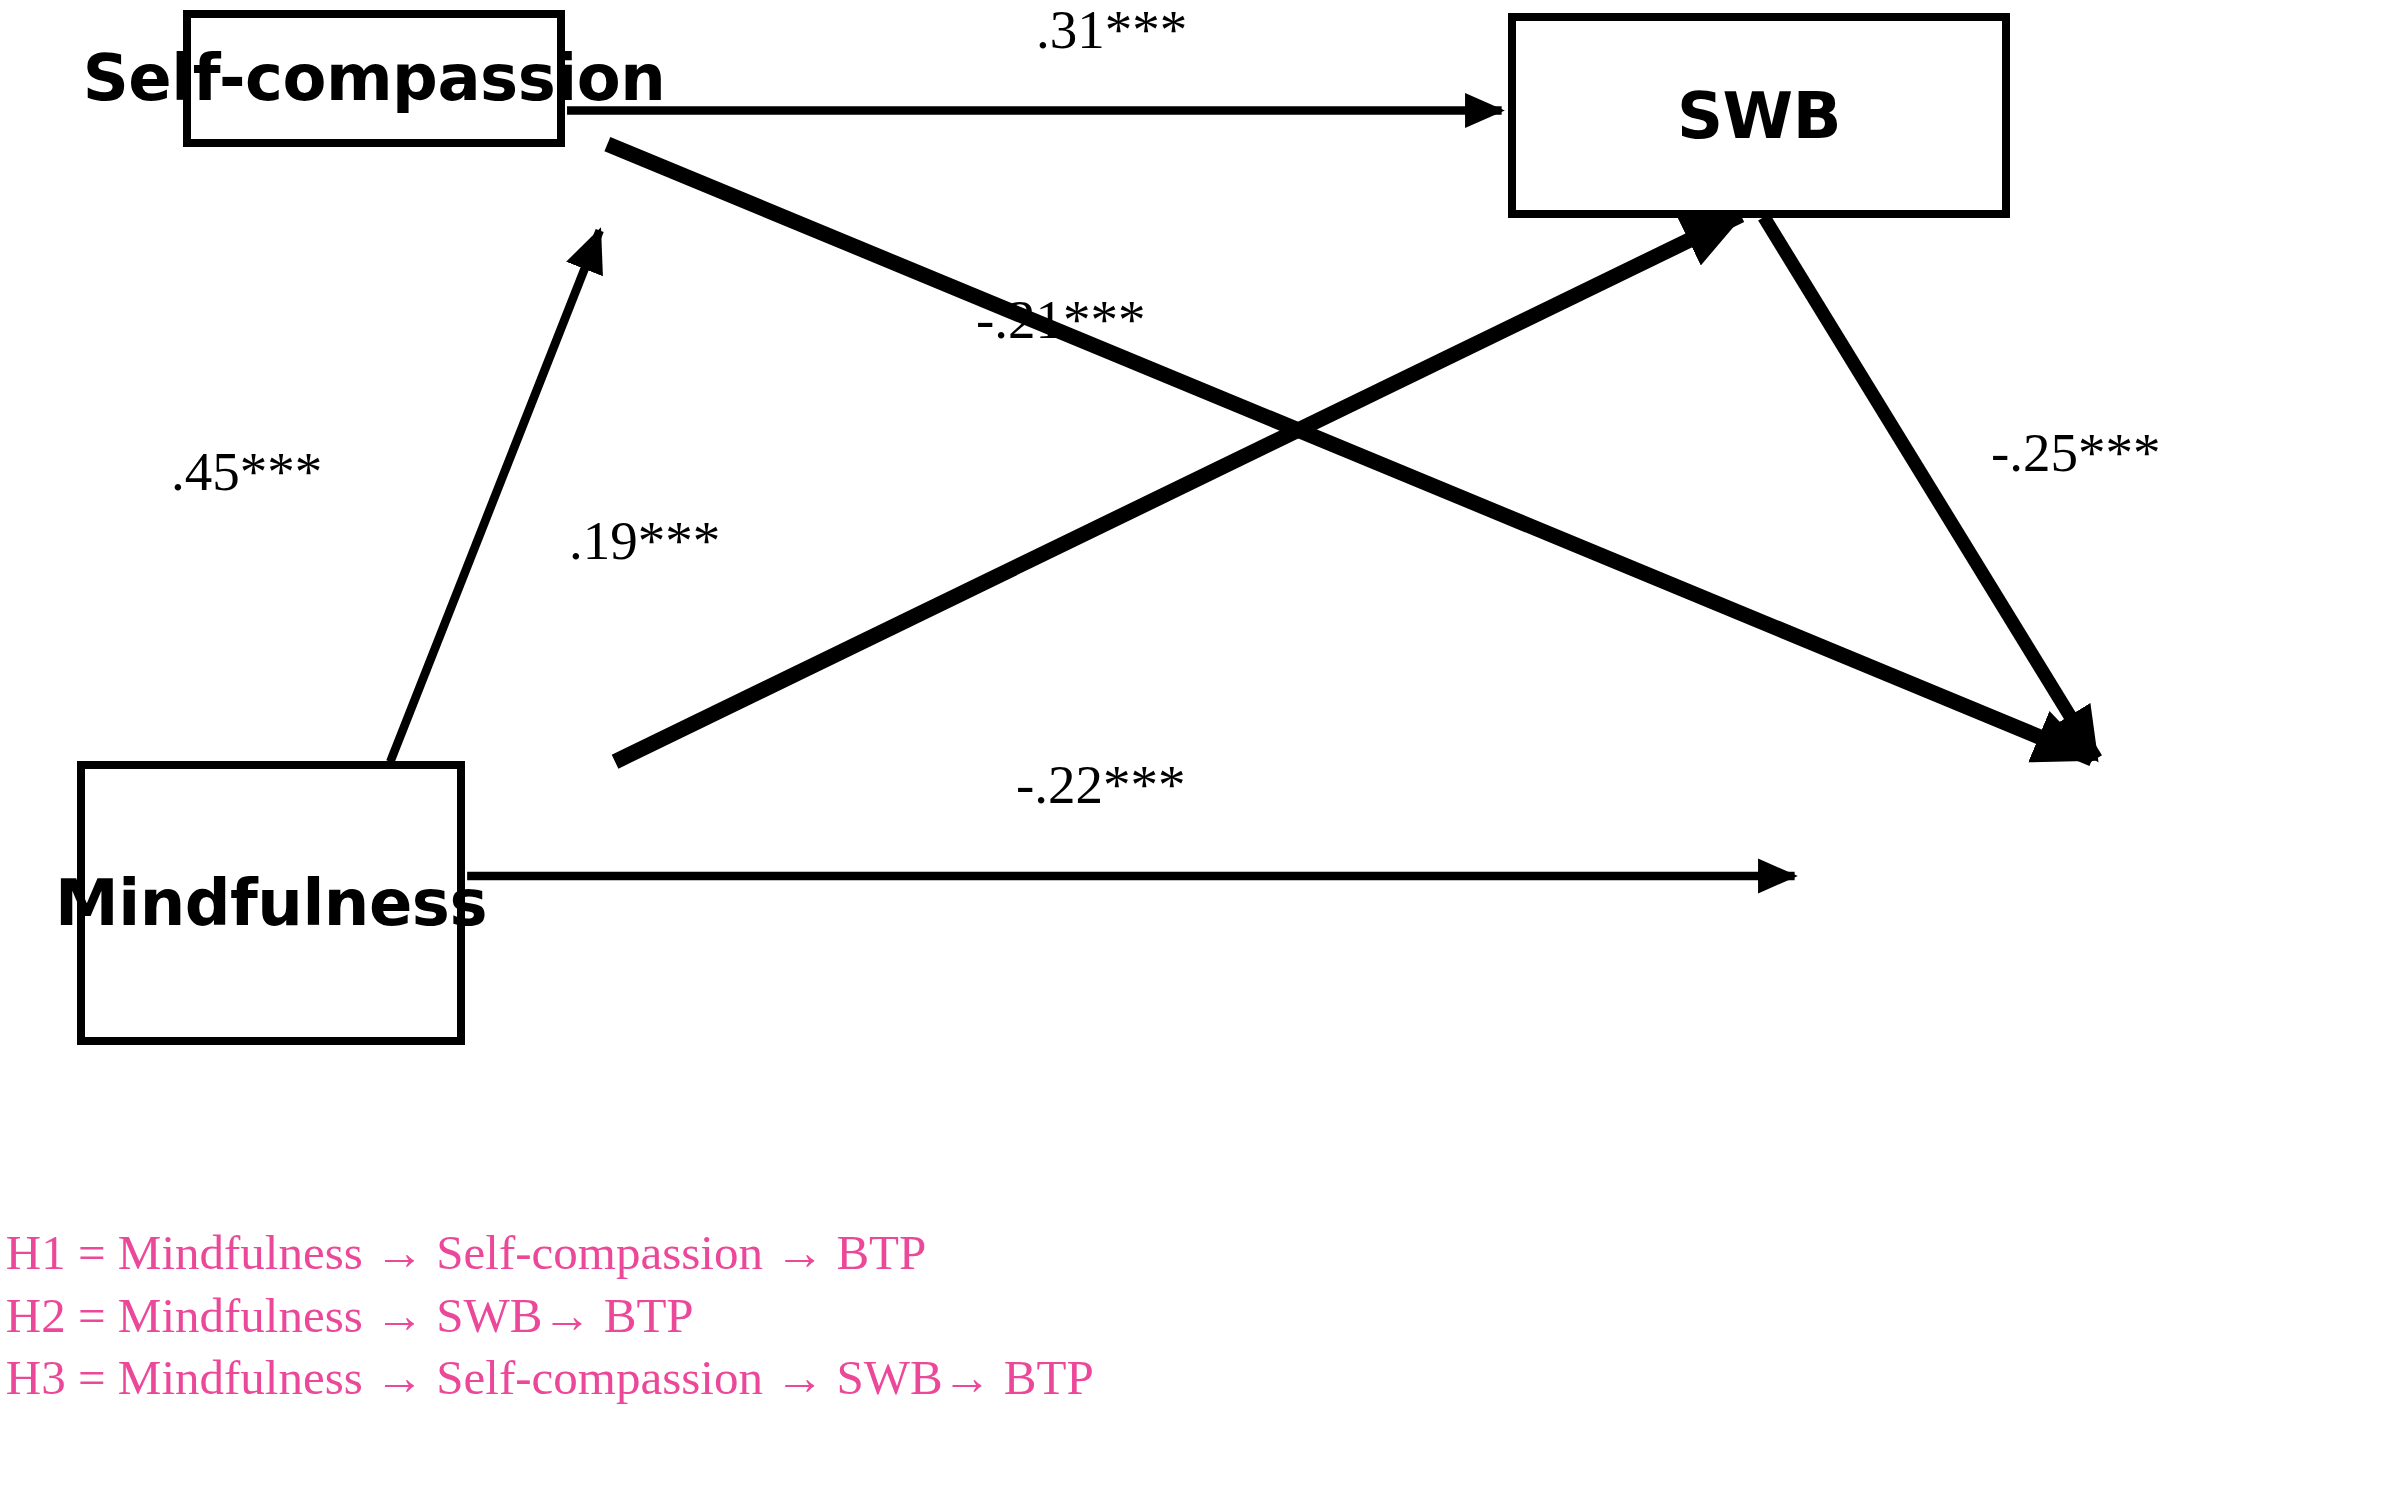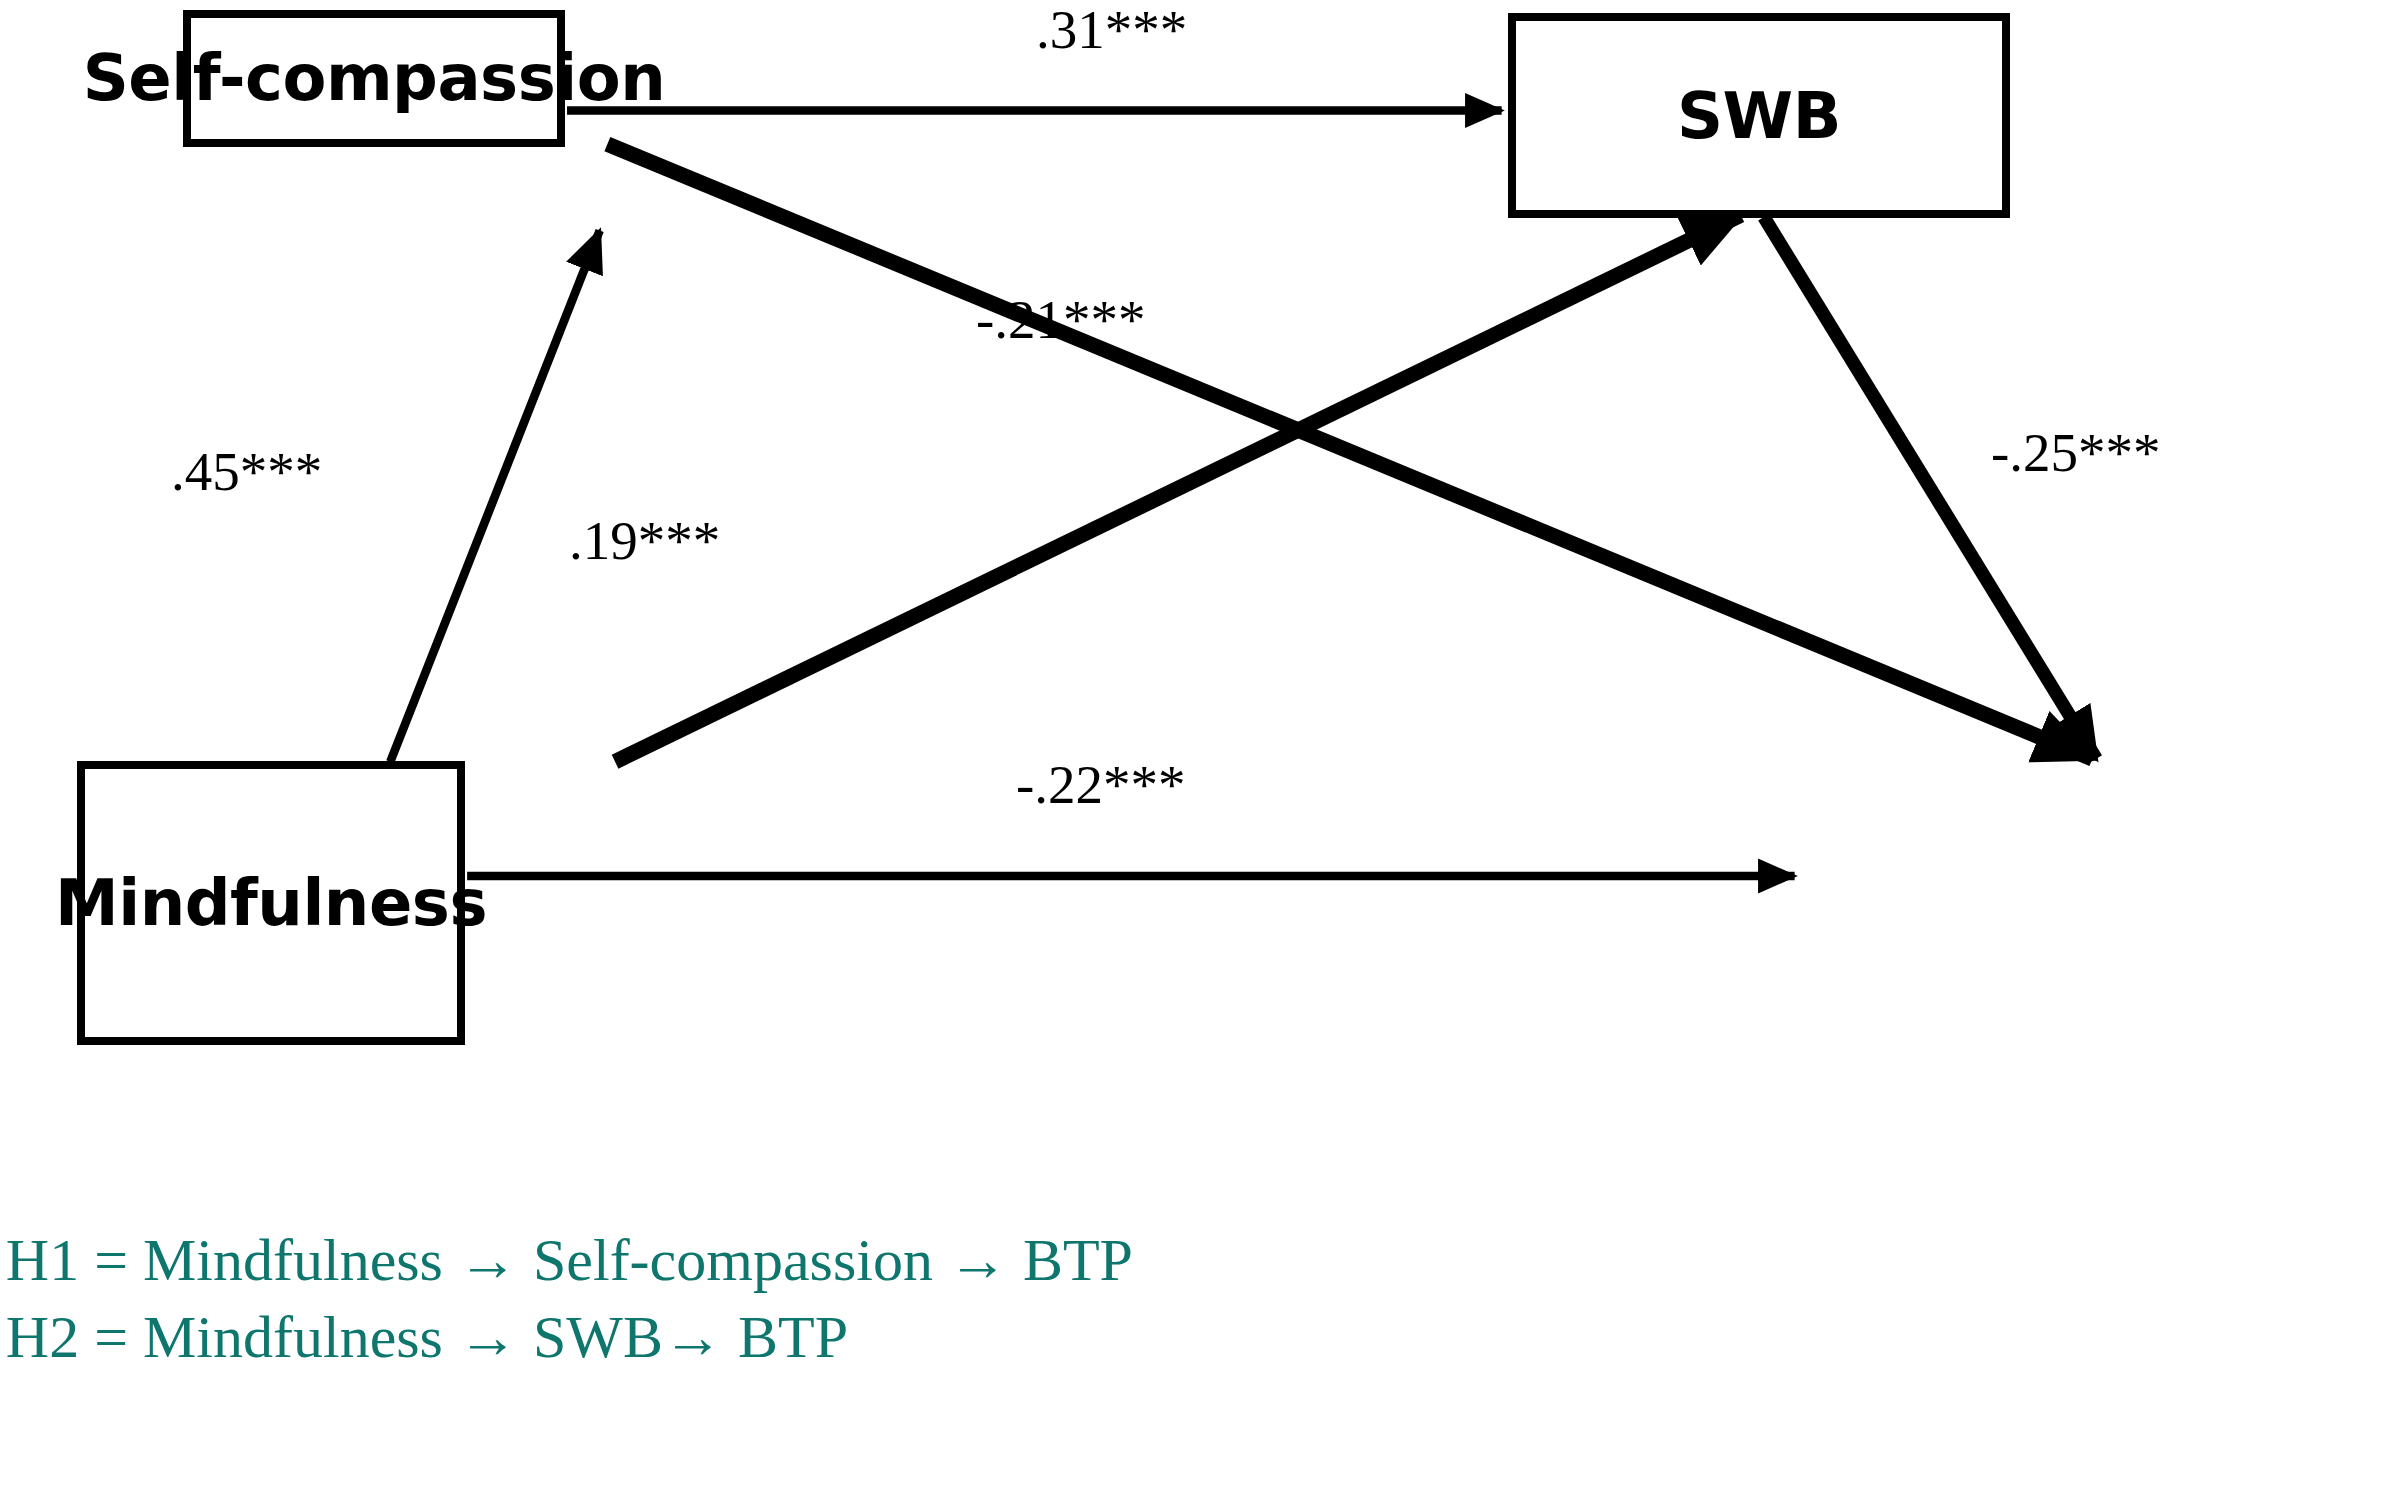--- a/index.html
+++ b/index.html
@@ -48,22 +48,22 @@
     line-height: 1;
   }
   #hypotheses {
     position: absolute;
     left: 5.8px;
     top: 1222px;
     width: 2306px;
   }
   .hyp-line {
     font-family: "Liberation Serif", "DejaVu Serif", serif;
-    font-size: 60px;
-    color: #0f766e;
+    font-size: 49px;
+    color: #ec4899;
     white-space: nowrap;
     line-height: 1.28;
   }
 
   
   #node-self-compassion { left: 183px;  top: 9.6px;   width: 382px; height: 137px; }
   #node-swb            { left: 1508px; top: 13px;   width: 502px; height: 205px; }
   #node-mindfulness    { left: 77px;   top: 761px;  width: 388px; height: 284px; }
   #node-dbtp          { left: 1801px; top: 761px;  width: 589px; height: 218px; }
 
@@ -127,16 +127,17 @@
 
   <div class="path-label" id="label-m-swb">.19***</div>
 
   <div class="path-label" id="label-swb-dbtp">-.25***</div>
 
   <div class="path-label" id="label-m-dbtp">-.22***</div>
 
   <div id="hypotheses">
     <div class="hyp-line">H1 = Mindfulness → Self-compassion → BTP</div>
     <div class="hyp-line">H2 = Mindfulness → SWB→ BTP</div>
+    <div class="hyp-line">H3 = Mindfulness → Self-compassion → SWB→ BTP</div>
   </div>
 
 </div>
 
 
 </body></html>

